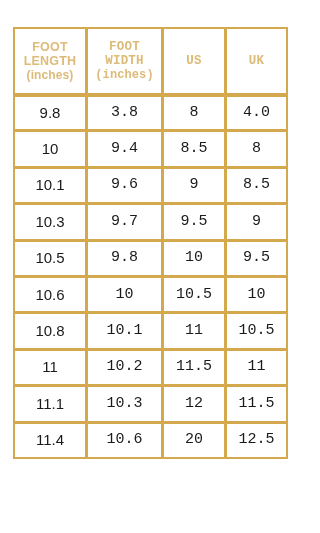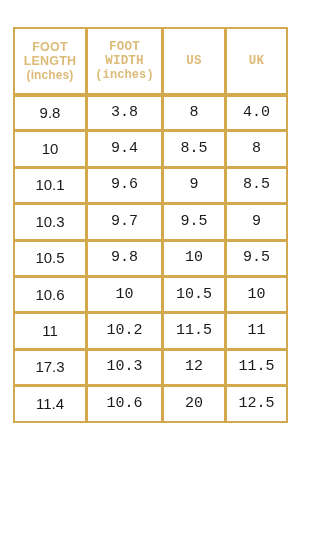--- a/index.html
+++ b/index.html
@@ -141,27 +141,33 @@
           <td>10</td>
           <td>9.5</td>
         </tr>
         <tr>
           <td>10.6</td>
           <td>10</td>
           <td>10.5</td>
           <td>10</td>
         </tr>
         <tr>
+          <td>10.8</td>
+          <td>10.1</td>
+          <td>11</td>
+          <td>10.5</td>
+        </tr>
+        <tr>
           <td>11</td>
           <td>10.2</td>
           <td>11.5</td>
           <td>11</td>
         </tr>
         <tr>
-          <td>17.3</td>
+          <td>11.1</td>
           <td>10.3</td>
           <td>12</td>
           <td>11.5</td>
         </tr>
         <tr>
           <td>11.4</td>
           <td>10.6</td>
           <td>20</td>
           <td>12.5</td>
         </tr>

